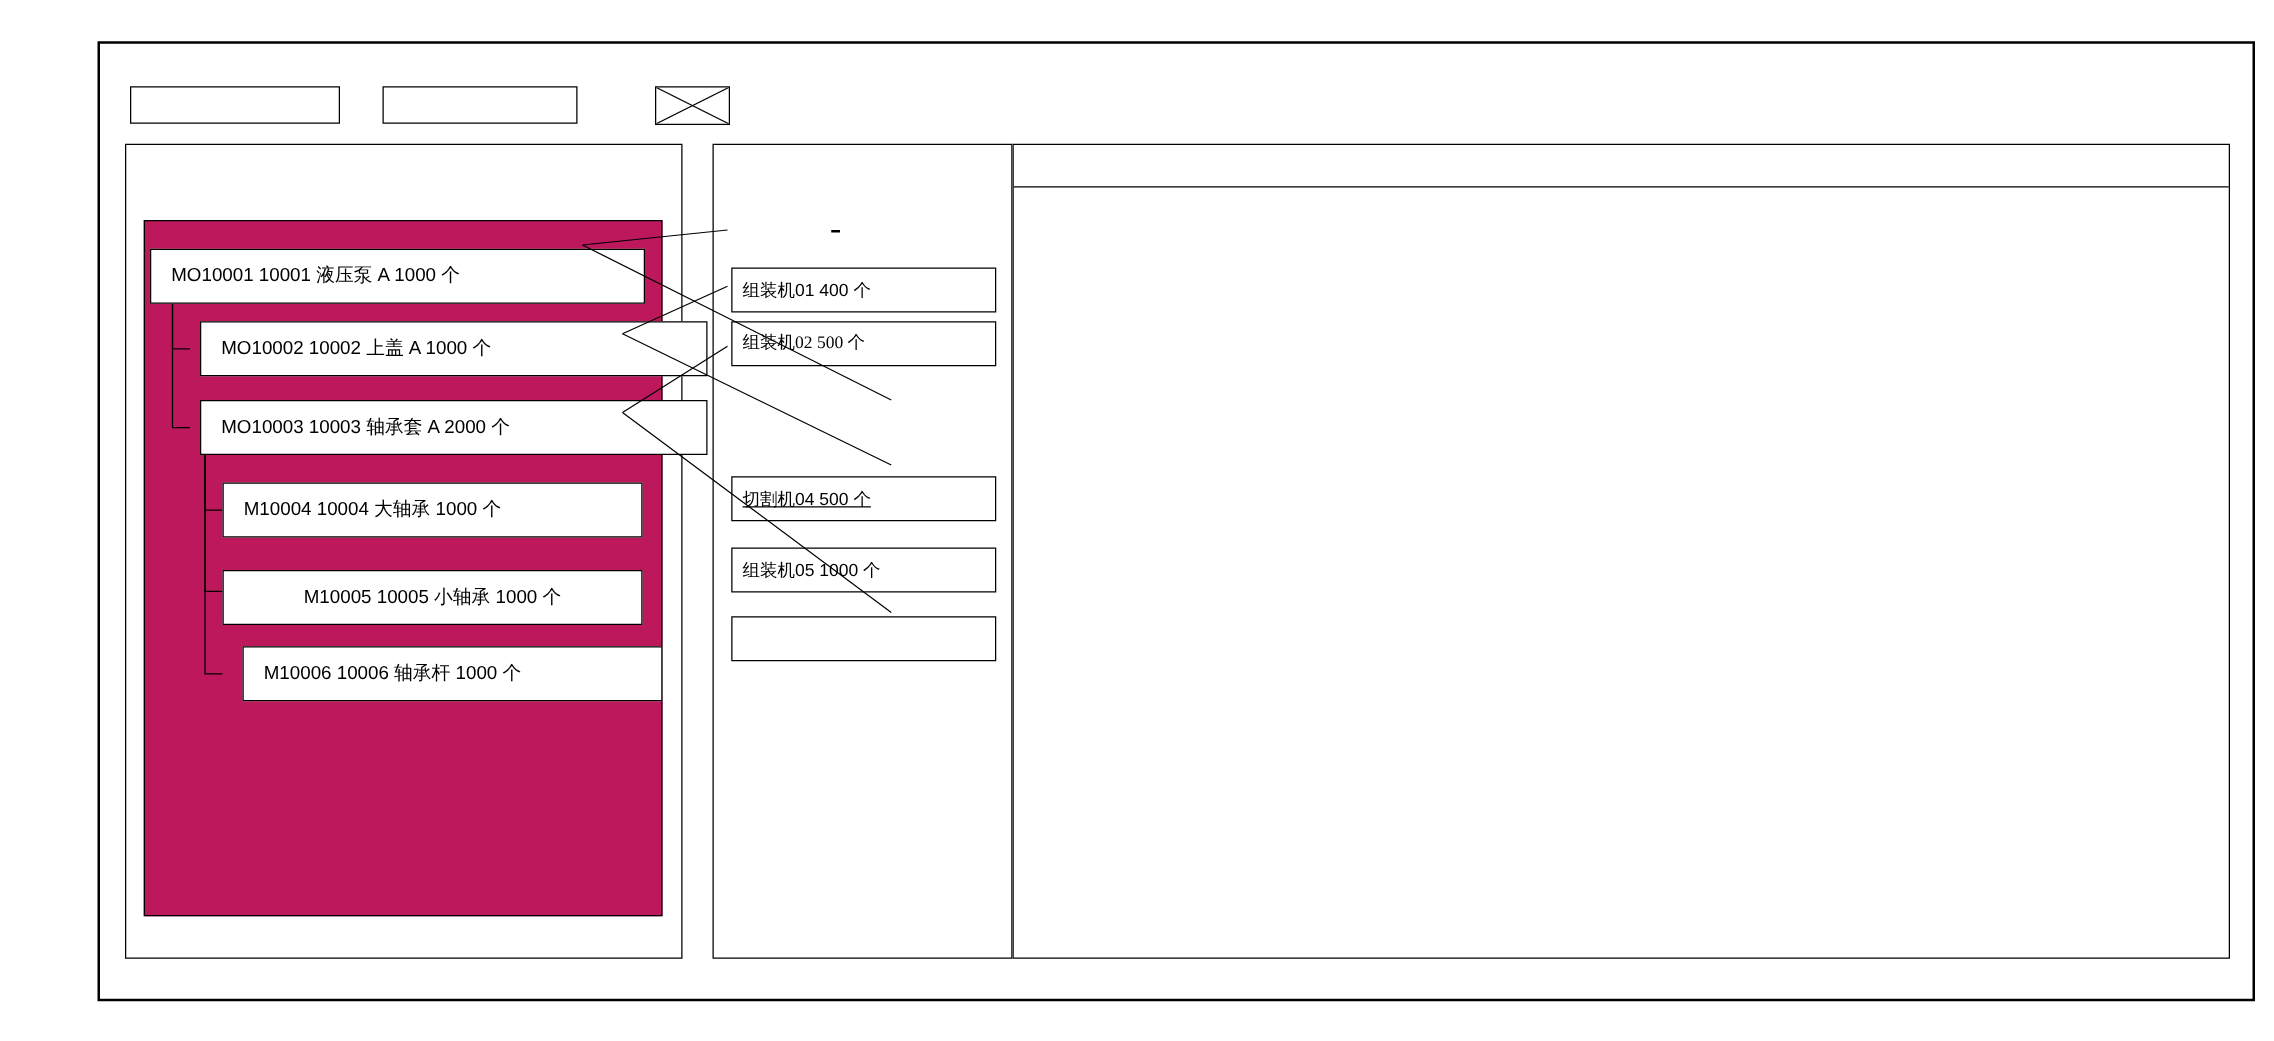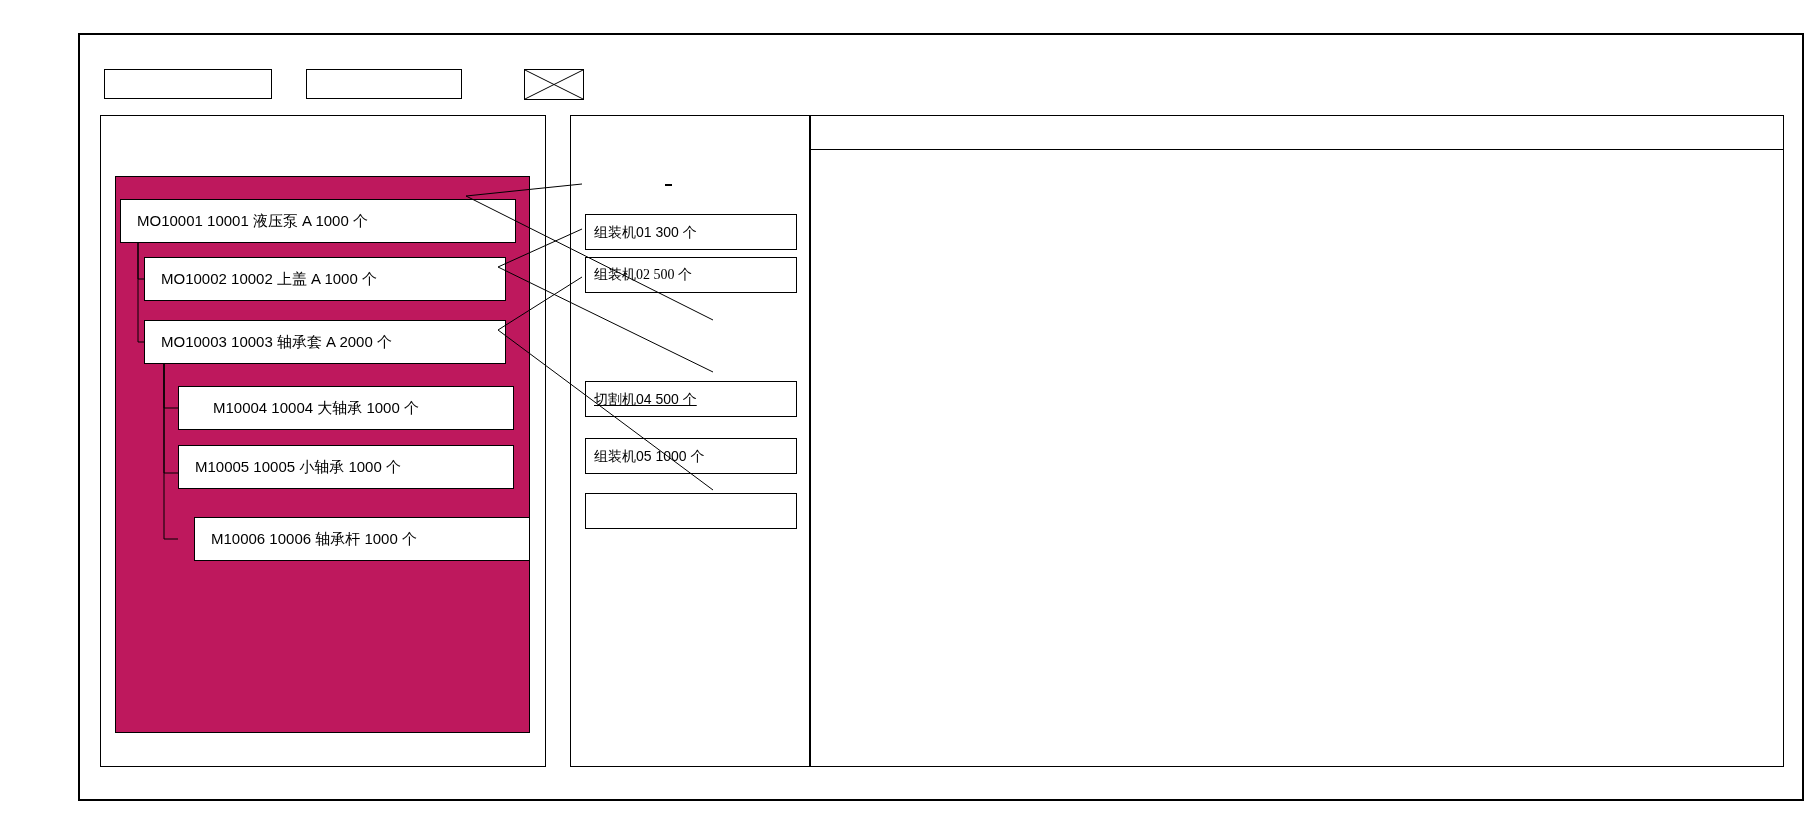--- a/index.html
+++ b/index.html
@@ -105,29 +105,29 @@
     height: 44px;
     line-height: 42px;
     font-size: 15px;
     white-space: nowrap;
     overflow: hidden;
   }
 
   
   .tree-row.lvl0 { left: 4px;  width: 396px; }
   
-  .tree-row.lvl1 { left: 28px; width: 362px; }
+  .tree-row.lvl1 { left: 44px; width: 406px; }
   
   .tree-row.lvl2 { left: 62px; width: 336px; }
 
   .row-0 { top: 22px; }
   .row-1 { top: 80px; }
   .row-2 { top: 143px; }
-  .row-3 { top: 209px; padding-left: 18px; }
-  .row-4 { top: 268px; }
+  .row-3 { top: 209px; }
+  .row-4 { top: 279px; padding-left: 48px; }
   .row-5 { top: 340px; margin-left: 16px; }
 
   .tree-row .txt {
     padding-left: 16px;
     display: block;
   }
 
   
   .tree-lines {
     position: absolute;
@@ -259,21 +259,21 @@
         <span class="txt">M10006  10006  轴承杆  1000   个</span>
       </div>
 
     </div>
   </div>
 
   <div class="mid-panel">
     <div class="mid-dot"></div>
 
     <div class="machine-box m-0">
-      <span class="txt">组装机01    300  个</span>
+      <span class="txt">组装机01    400  个</span>
     </div>
     <div class="machine-box m-1">
       <span class="txt">组装机02    500  个</span>
     </div>
     <div class="machine-box m-3">
       <span class="txt">切割机04   500  个</span>
     </div>
     <div class="machine-box m-4">
       <span class="txt">组装机05   1000 个</span>
     </div>

